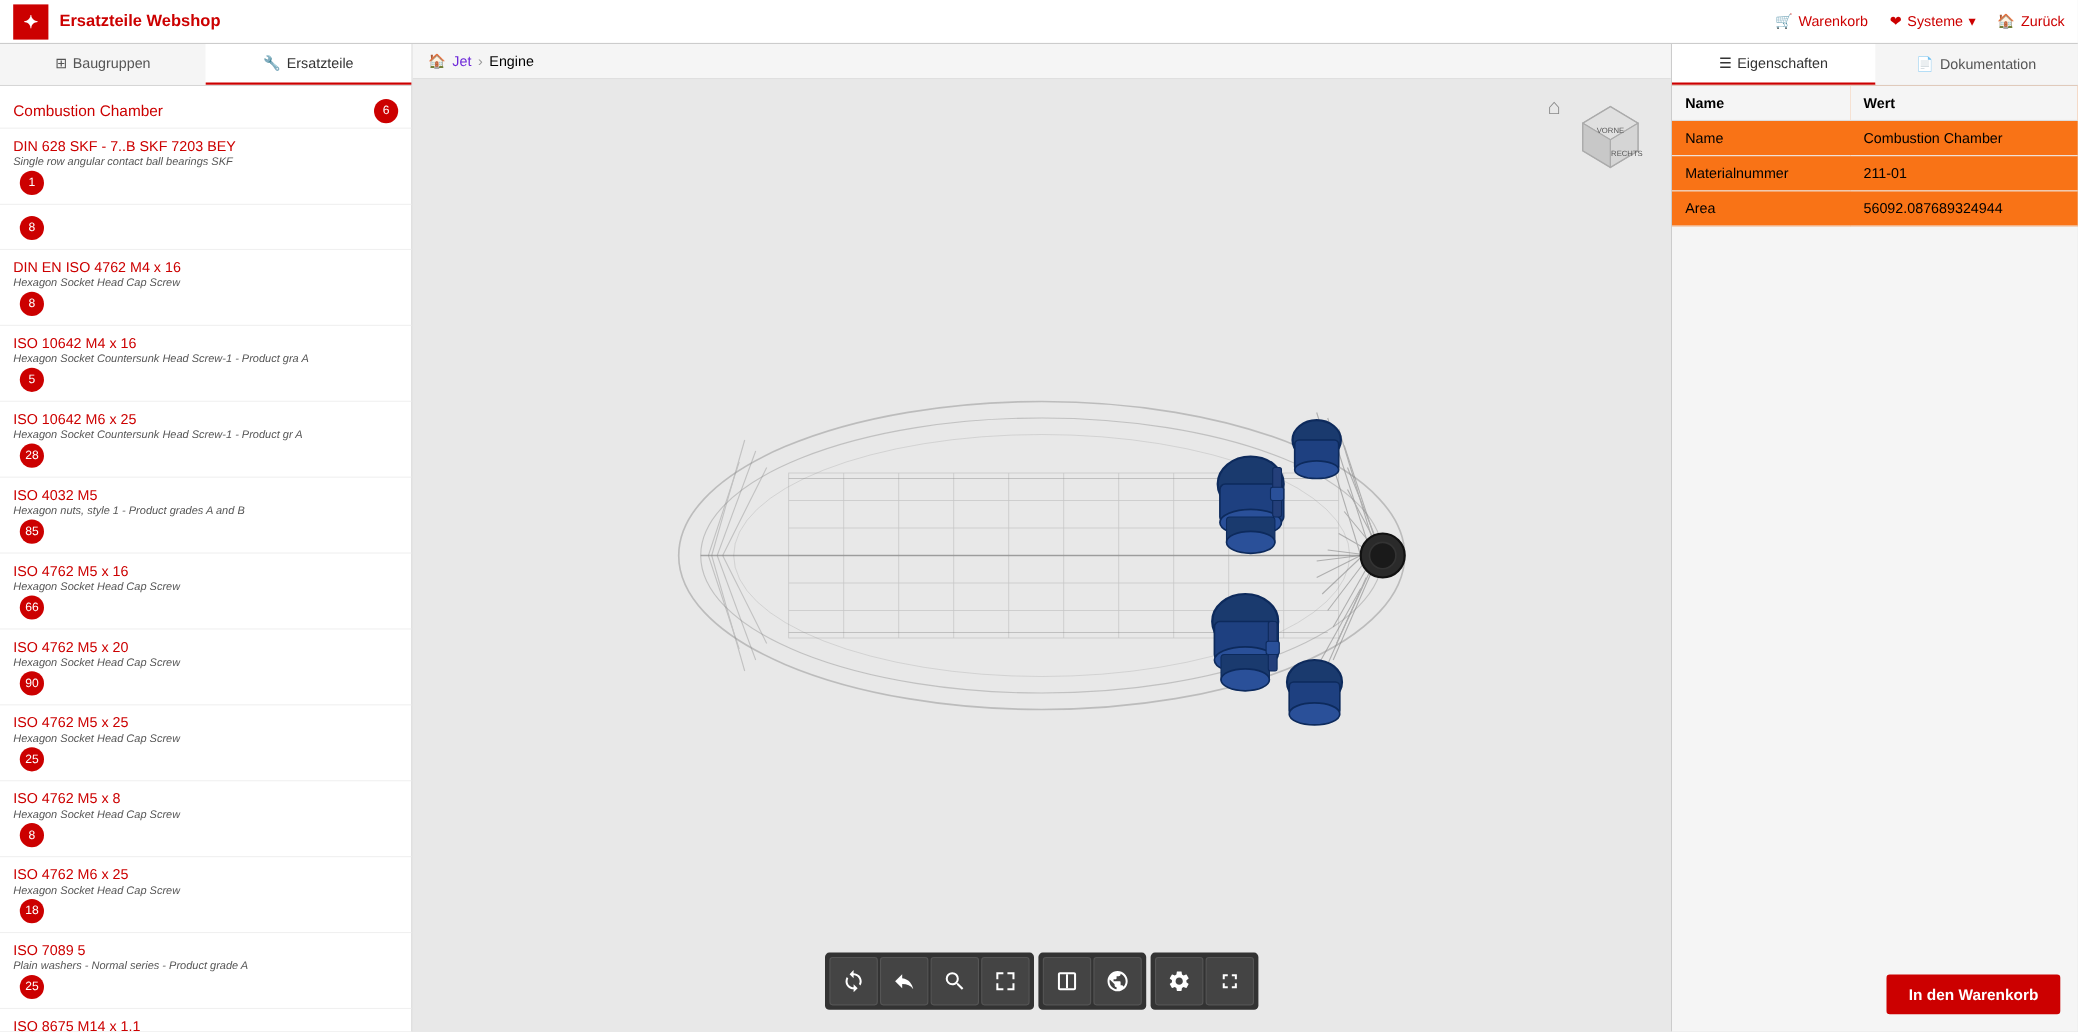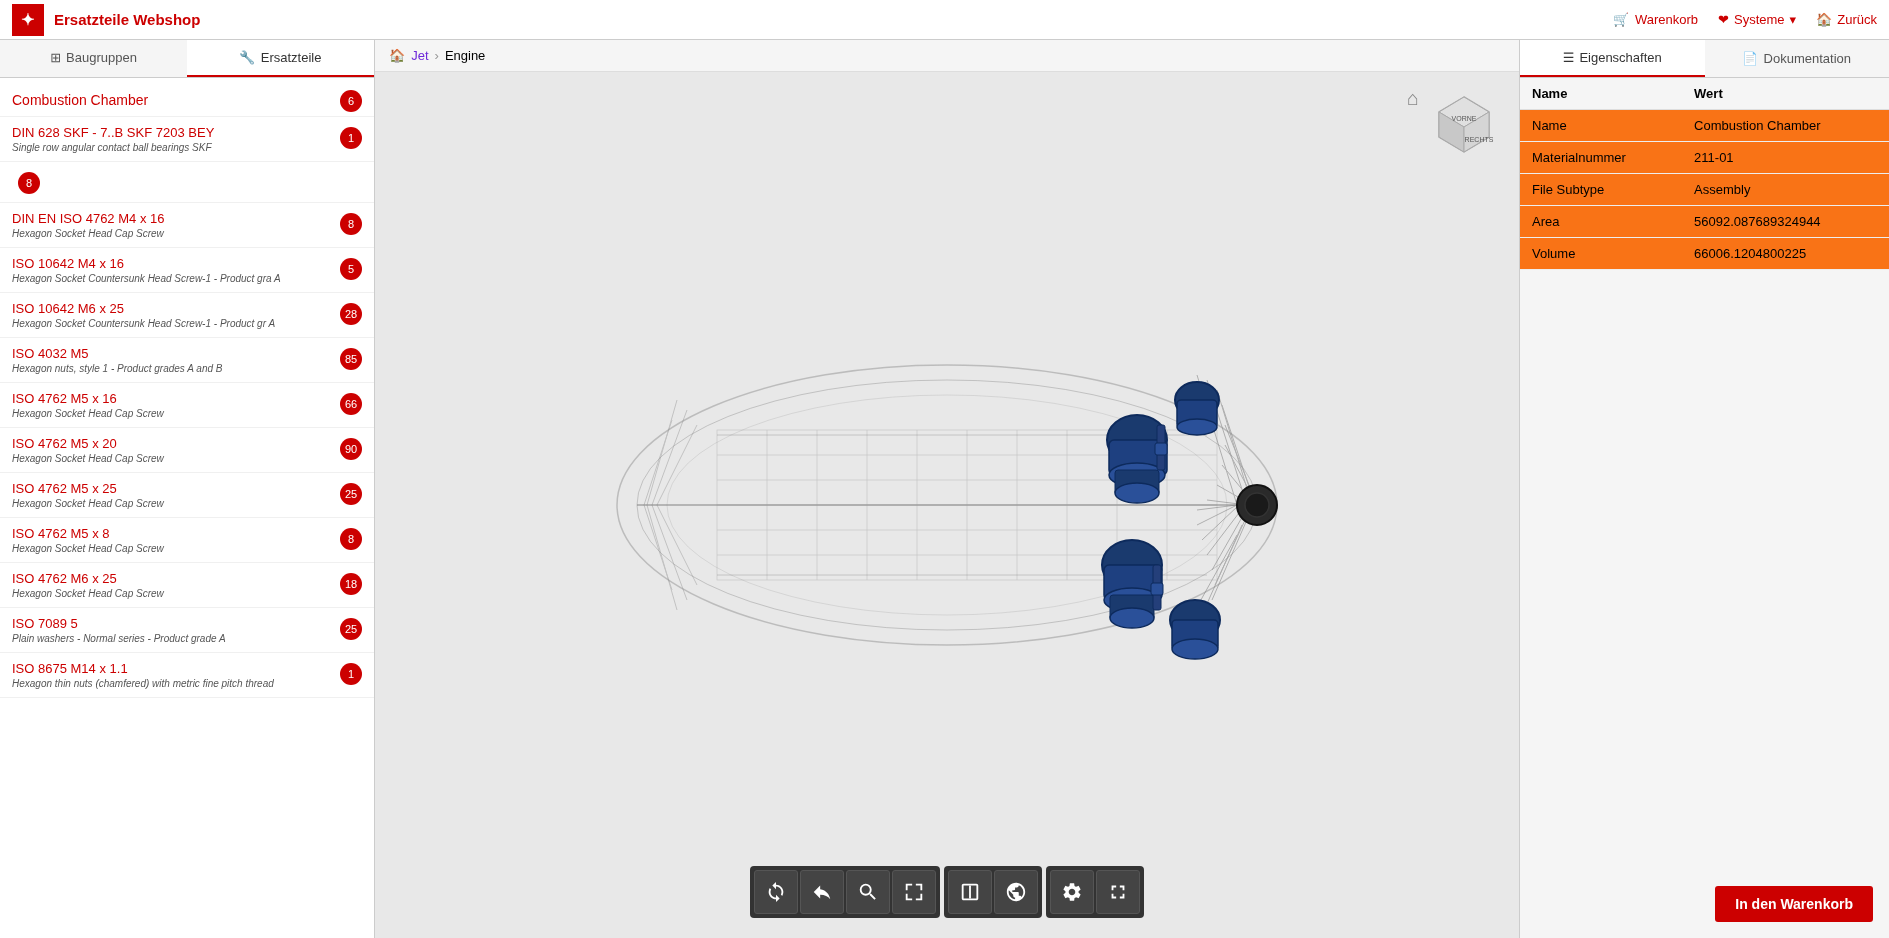--- a/index.html
+++ b/index.html
@@ -76,20 +76,21 @@
       flex: 1;
     }
 
     .part-item {
       padding: 8px 12px;
       border-bottom: 1px solid #f0f0f0;
       display: flex;
       align-items: flex-start;
       justify-content: space-between;
       cursor: pointer;
+      flex-direction: column;
     }
     .part-info { flex: 1; min-width: 0; }
     .part-name { color: #cc0000; font-size: 13px; font-weight: normal; }
     .part-desc { color: #555; font-size: 10px; margin-top: 2px; white-space: nowrap; overflow: hidden; text-overflow: ellipsis; max-width: 300px; font-style: italic; }
     .part-badge {
       background: #cc0000;
       color: white;
       border-radius: 50%;
       width: 22px; height: 22px;
       display: flex; align-items: center; justify-content: center;
@@ -608,31 +609,23 @@
       <tbody id="properties-tbody">
       <tr>
       <td>Name</td>
       <td>Combustion Chamber</td>
     </tr>
           <tr>
       <td>Materialnummer</td>
       <td>211-01</td>
     </tr>
           <tr>
-      <td>File Subtype</td>
-      <td>Assembly</td>
-    </tr>
-          <tr>
       <td>Area</td>
       <td>56092.087689324944</td>
     </tr>
-          <tr>
-      <td>Volume</td>
-      <td>66006.1204800225</td>
-    </tr>
         </tbody>
     </table>
 
     <div class="right-footer">
       <button class="btn-cart">In den Warenkorb</button>
     </div>
   </div>
 
 </div>
 

